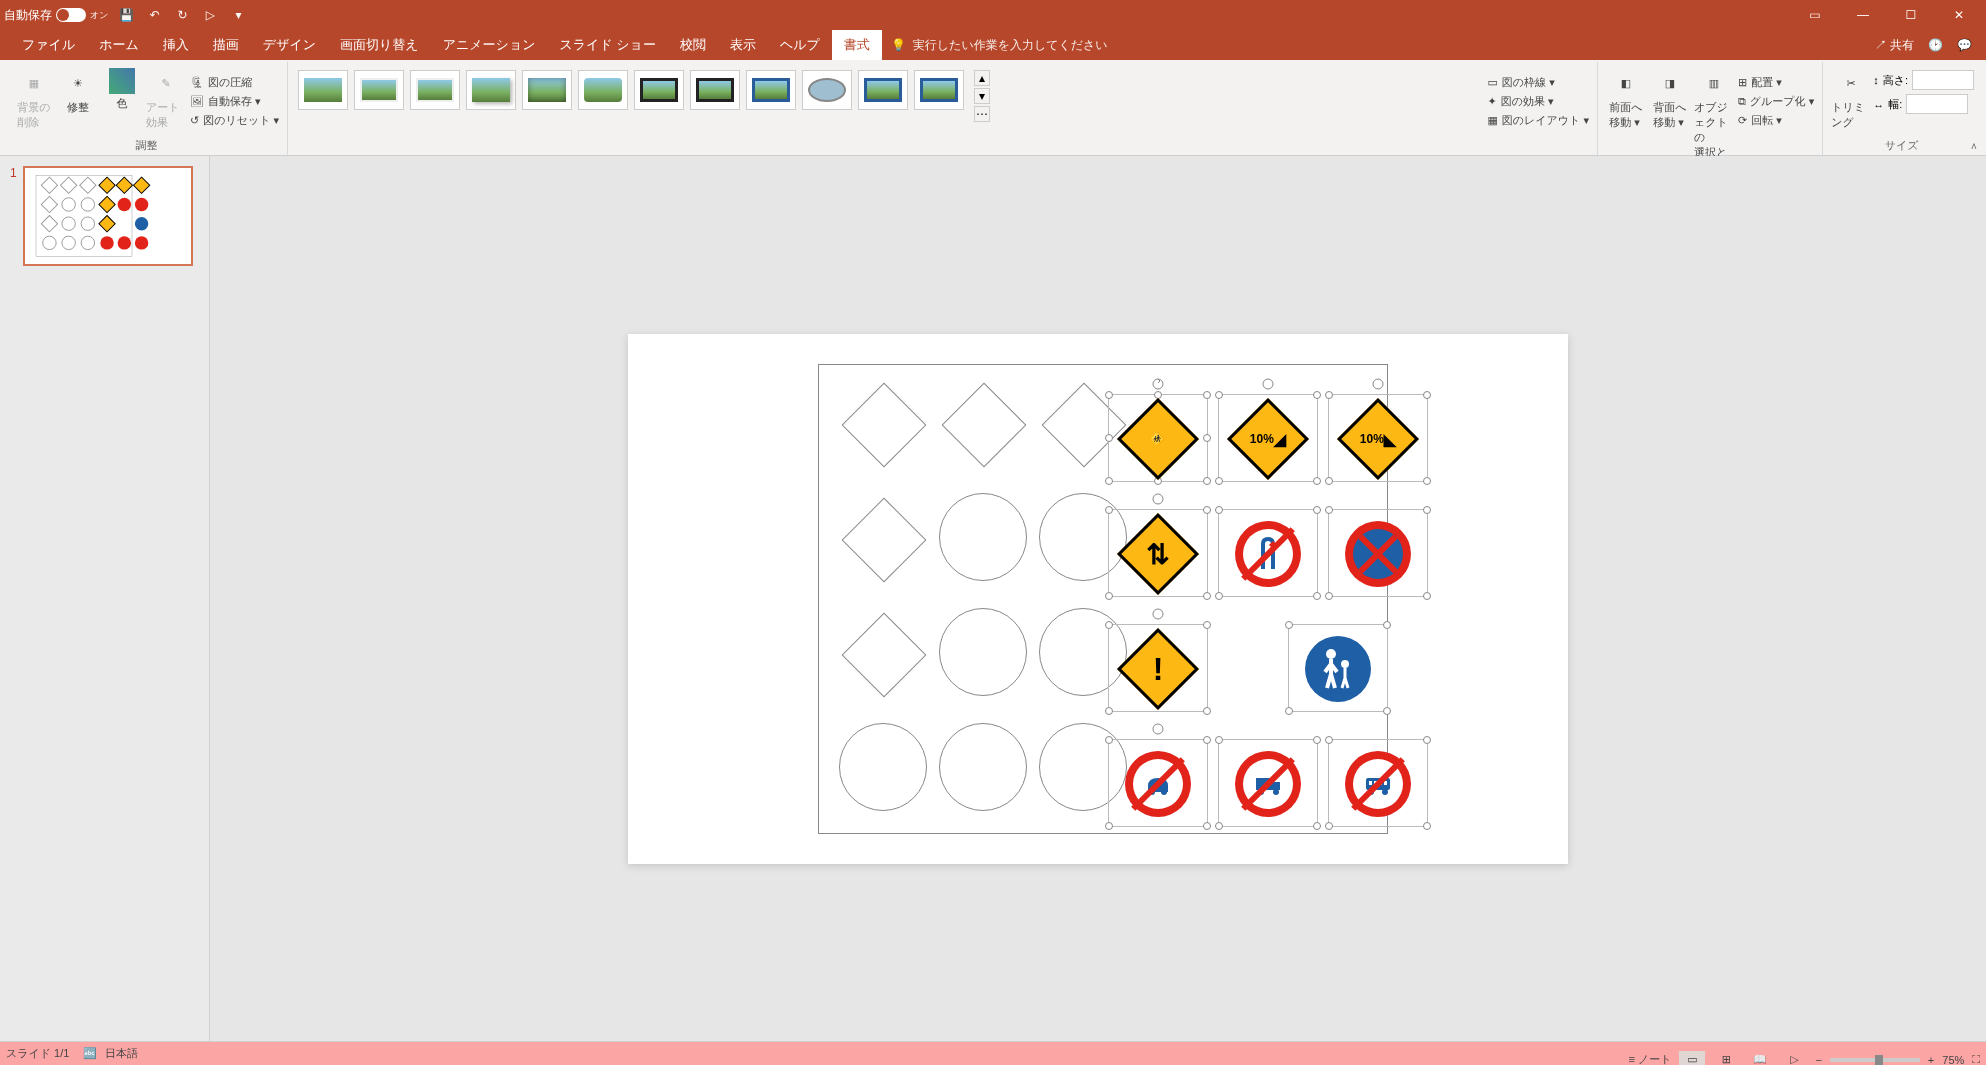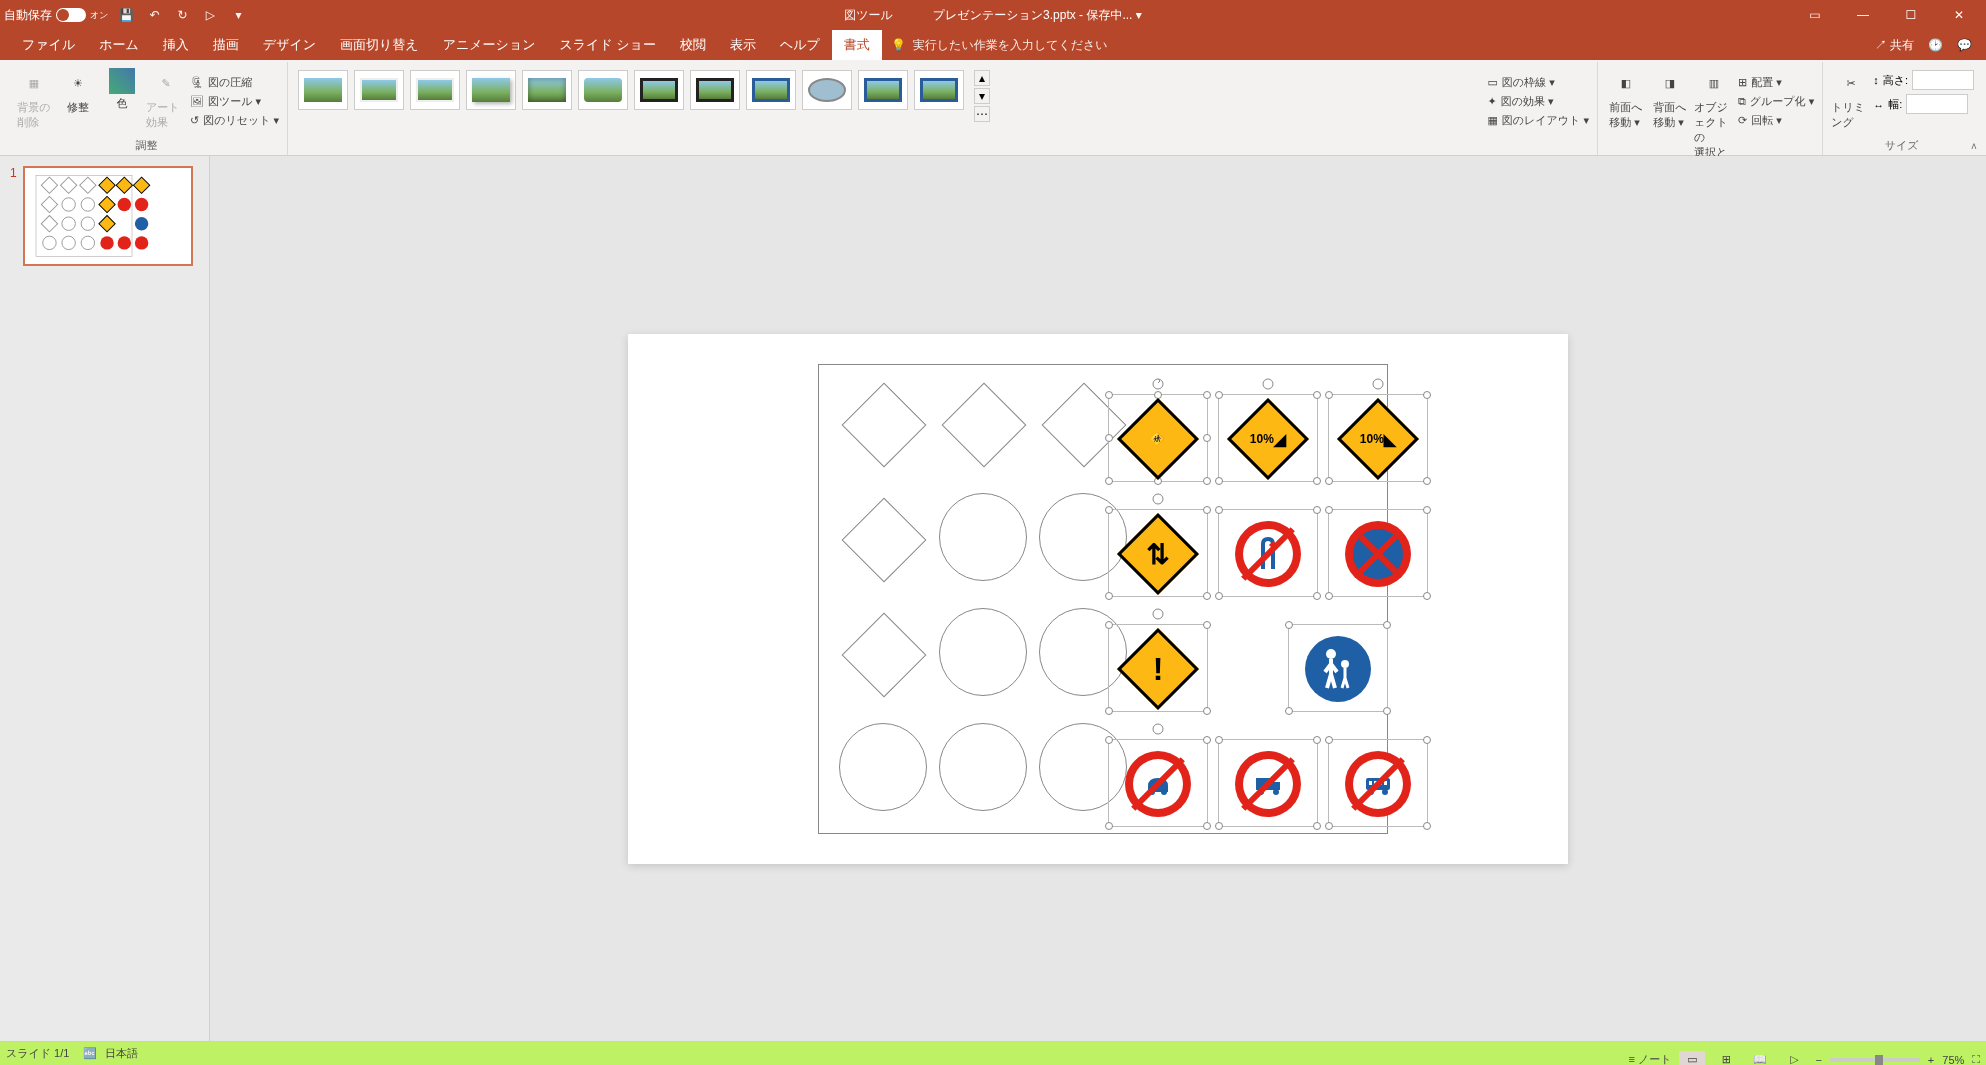--- a/index.html
+++ b/index.html
@@ -65,21 +65,21 @@
 .rot-handle{ position:absolute; width:14px; height:14px; left:50%; top:-18px; transform:translateX(-50%);}
 
 .sign { width:74px; height:74px; display:flex; align-items:center; justify-content:center; }
 .warn { width:58px; height:58px; background:#fdb813; border:3px solid #000; transform:rotate(45deg); display:flex; align-items:center; justify-content:center; }
 .warn-inner { transform:rotate(-45deg); font-size:12px; font-weight:bold; display:flex; align-items:center; justify-content:center; width:58px; height:58px; text-align:center; }
 .reg-circle { width:66px; height:66px; border-radius:50%; background:#e2231a; display:flex; align-items:center; justify-content:center; }
 .reg-inner-white { width:50px; height:50px; border-radius:50%; background:#fff; display:flex; align-items:center; justify-content:center; position:relative; }
 .blue-circle { width:66px; height:66px; border-radius:50%; background:#1e5fa6; display:flex; align-items:center; justify-content:center; }
 .slash { position:absolute; width:70px; height:6px; background:#e2231a; transform:rotate(-45deg); }
 
-.status-bar { position:absolute; bottom:0; left:0; right:0; height:24px; background:#bef264; border-top:1px solid #d0cfce; display:flex; align-items:center; padding:0 6px; font-size:11px; color:#444; }
+.status-bar { position:absolute; bottom:0; left:0; right:0; height:24px; background:#fca5a5; border-top:1px solid #d0cfce; display:flex; align-items:center; padding:0 6px; font-size:11px; color:#444; }
 .status-right { margin-left:auto; display:flex; align-items:center; gap:8px;margin-top:12px; }
 .view-btn { width:26px; height:18px; border:1px solid transparent; display:flex; align-items:center; justify-content:center; cursor:pointer; }
 .view-btn.active { background:#e0d6d3; }
 .zoom-slider { width:90px; height:4px; background:#ccc; position:relative; }
 .zoom-slider::after{ content:""; position:absolute; left:50%; top:-3px; width:8px; height:10px; background:#888; }
 .collapse-btn{ position:absolute; right:4px; top:138px; width:16px; height:16px; font-size:10px; color:#666; cursor:pointer; display:flex;align-items:center;justify-content:center;}
 </style>
 </head>
 <body>
 
@@ -88,24 +88,20 @@
     <div class="autosave">
       <span>自動保存</span>
       <span class="toggle" style="font-size:8px;color:#b7472a;padding-left:3px;line-height:14px;"></span>
       <span style="font-size:9px;">オン</span>
     </div>
     <div class="qat-item">💾</div>
     <div class="qat-item">↶</div>
     <div class="qat-item">↻</div>
     <div class="qat-item">▷</div>
     <div class="qat-item">▾</div>
-  </div>
-  <div class="title-center">
-    <span class="contextual-tab">図ツール</span>
-    <span class="doc-name">プレゼンテーション3.pptx - 保存中... ▾</span>
   </div>
   <div class="win-controls">
     <div class="win-btn">▭</div>
     <div class="win-btn">—</div>
     <div class="win-btn">☐</div>
     <div class="win-btn">✕</div>
   </div>
 </div>
 
 <div class="ribbon-tabs">
@@ -153,21 +149,21 @@
         <div class="big-icon">✎</div>
         <span>アート効果</span>
       </div>
       <div class="small-list">
         <div class="small-item">
             <span>🗜</span>
             <span>図の圧縮</span>
           </div>
         <div class="small-item">
             <span>🖼</span>
-            <span>図ツール ▾</span>
+            <span>自動保存 ▾</span>
           </div>
         <div class="small-item">
             <span>↺</span>
             <span>図のリセット ▾</span>
           </div>
       </div>
     </div>
     <div class="group-label">調整</div>
   </div>
 

